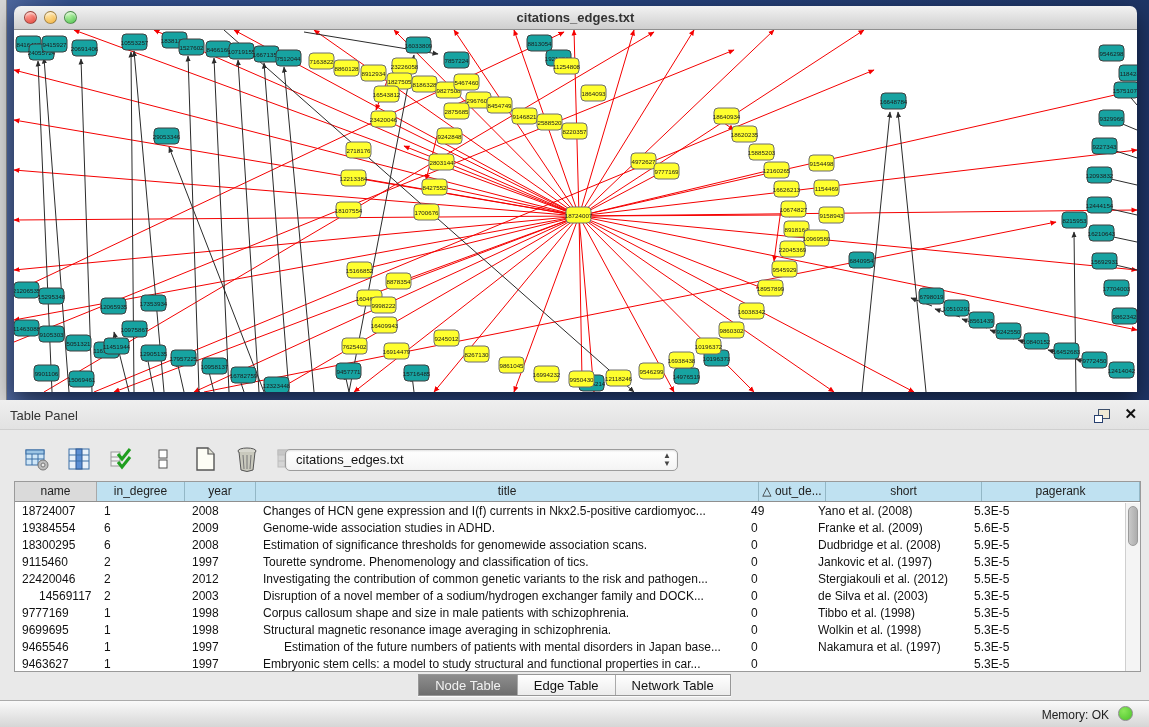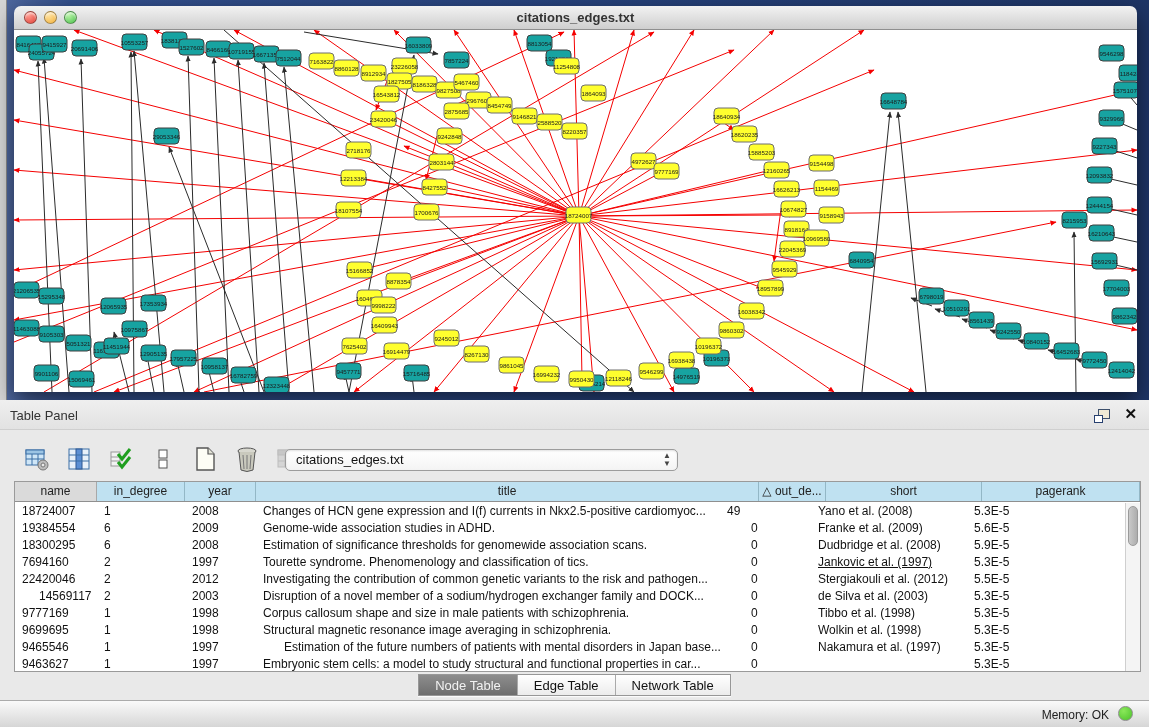--- a/index.html
+++ b/index.html
@@ -757,21 +757,21 @@
         <div class="th" style="width: 156px;">short</div>
         <div class="th" style="width: 158px;">pagerank</div>
       </div>
     <div class="tbody" id="tbody">
         <div class="tr">
           <div class="td" style="width: 82px;">18724007</div>
           <div class="td" style="width: 88px;">1</div>
           <div class="td" style="width: 71px;">2008</div>
           <div class="td" style="width: 490px; flex: 1 1 0%;">Changes of HCN gene expression and I(f) currents in Nkx2.5-positive cardiomyoc...</div>
           <div class="td" style="width: 67px;">49</div>
-          <div class="td" style="width: 156px; margin-left: 24px;">Yano et al. (2008)</div>
+          <div class="td" style="width: 156px;">Yano et al. (2008)</div>
           <div class="td" style="width: 158px;">5.3E-5</div>
         </div>
         <div class="tr">
           <div class="td" style="width: 82px;">19384554</div>
           <div class="td" style="width: 88px;">6</div>
           <div class="td" style="width: 71px;">2009</div>
           <div class="td" style="width: 490px; flex: 1 1 0%;">Genome-wide association studies in ADHD.</div>
           <div class="td" style="width: 67px;">0</div>
           <div class="td" style="width: 156px;">Franke et al. (2009)</div>
           <div class="td" style="width: 158px;">5.6E-5</div>
@@ -779,26 +779,26 @@
         <div class="tr">
           <div class="td" style="width: 82px;">18300295</div>
           <div class="td" style="width: 88px;">6</div>
           <div class="td" style="width: 71px;">2008</div>
           <div class="td" style="width: 490px; flex: 1 1 0%;">Estimation of significance thresholds for genomewide association scans.</div>
           <div class="td" style="width: 67px;">0</div>
           <div class="td" style="width: 156px;">Dudbridge et al. (2008)</div>
           <div class="td" style="width: 158px;">5.9E-5</div>
         </div>
         <div class="tr">
-          <div class="td" style="width: 82px;">7694160</div>
+          <div class="td" style="width: 82px;">9115460</div>
           <div class="td" style="width: 88px;">2</div>
           <div class="td" style="width: 71px;">1997</div>
           <div class="td" style="width: 490px; flex: 1 1 0%;">Tourette syndrome. Phenomenology and classification of tics.</div>
           <div class="td" style="width: 67px;">0</div>
-          <div class="td" style="width: 156px; text-decoration: underline;">Jankovic et al. (1997)</div>
+          <div class="td" style="width: 156px;">Jankovic et al. (1997)</div>
           <div class="td" style="width: 158px;">5.3E-5</div>
         </div>
         <div class="tr">
           <div class="td" style="width: 82px;">22420046</div>
           <div class="td" style="width: 88px;">2</div>
           <div class="td" style="width: 71px;">2012</div>
           <div class="td" style="width: 490px; flex: 1 1 0%;">Investigating the contribution of common genetic variants to the risk and pathogen...</div>
           <div class="td" style="width: 67px;">0</div>
           <div class="td" style="width: 156px;">Stergiakouli et al. (2012)</div>
           <div class="td" style="width: 158px;">5.5E-5</div>

